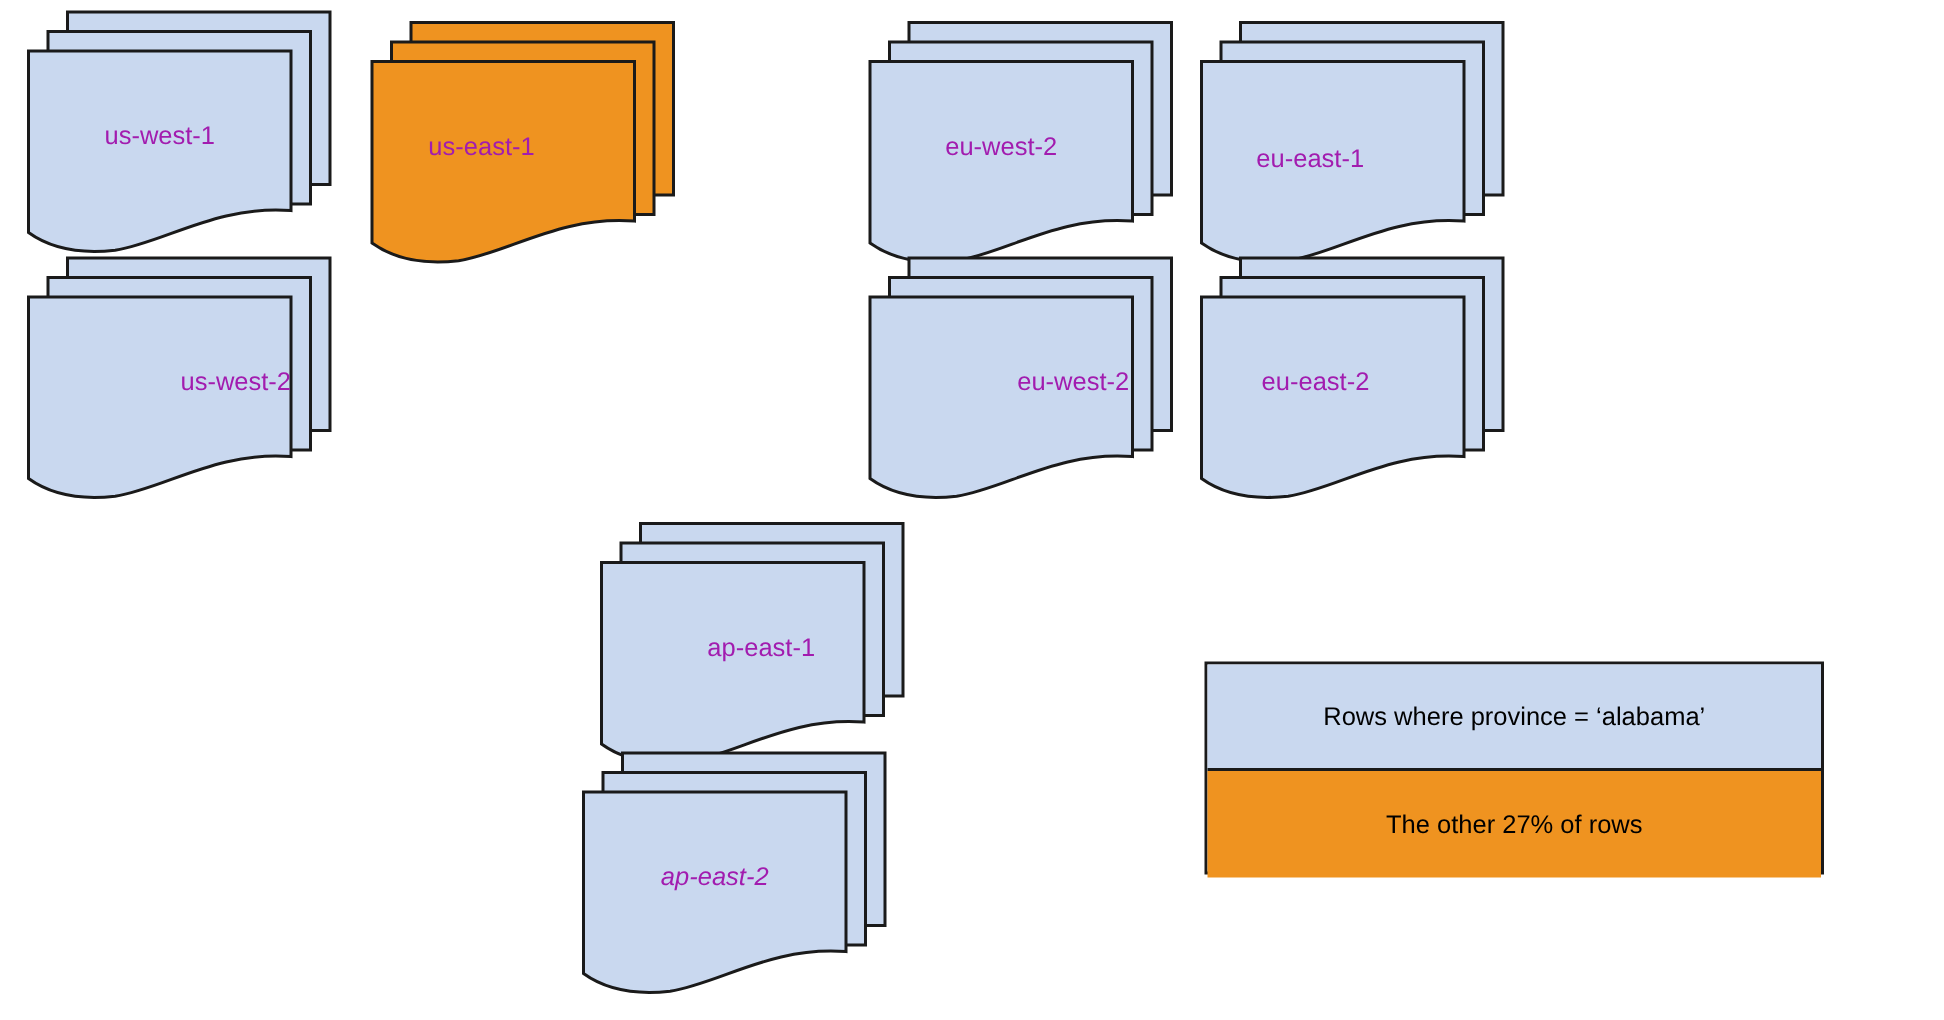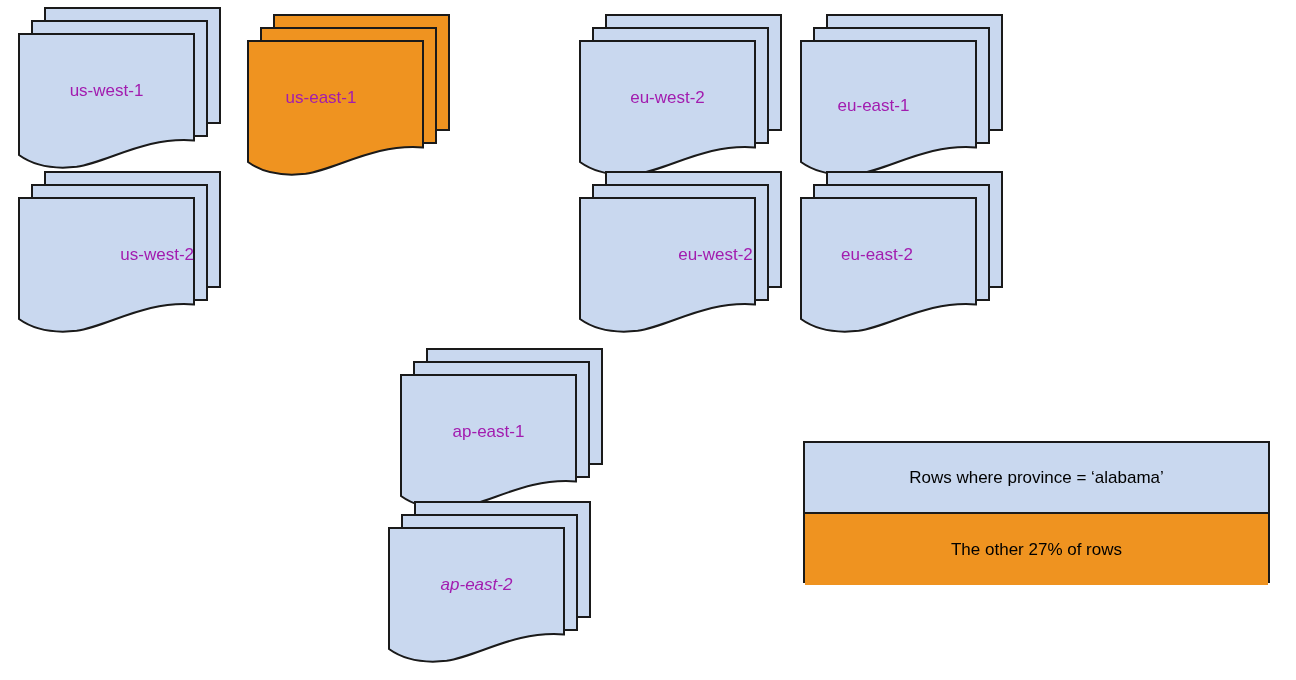--- a/index.html
+++ b/index.html
@@ -161,37 +161,37 @@
         <g transform="translate(28,2)">
           <path d="M 0 0 L 175 0 L 175 115 L 0 115 Z" fill="#c9d8ef" stroke="#1a1a1a" stroke-width="2" stroke-linejoin="miter"></path>
         </g>
         <g transform="translate(15,15)">
           <path d="M 0 0 L 175 0 L 175 115 L 0 115 Z" fill="#c9d8ef" stroke="#1a1a1a" stroke-width="2" stroke-linejoin="miter"></path>
         </g>
         <g transform="translate(2,28)">
           <path d="M 0 0 L 175 0 L 175 106.38 C 126.00 102.49 91.00 127.48 57.75 132.82 C 38.50 134.96 17.50 133.72 0 121.06 Z" fill="#c9d8ef" stroke="#1a1a1a" stroke-width="2" stroke-linejoin="miter"></path>
         </g>
       </svg>
-      <div class="stack-label" style="left: 2px; top: 74.5px; width: 175px;">ap-east-1</div>
+      <div class="stack-label" style="left: 2px; top: 74.5px; width: 175px; padding-left: 19px;">ap-east-1</div>
     </div>
     <div class="stack" style="left: 387px; top: 500px; width: 205px; height: 181px; font-style: italic;">
       <svg width="205" height="181" viewBox="0 0 205 181">
         <g transform="translate(28,2)">
           <path d="M 0 0 L 175 0 L 175 115 L 0 115 Z" fill="#c9d8ef" stroke="#1a1a1a" stroke-width="2" stroke-linejoin="miter"></path>
         </g>
         <g transform="translate(15,15)">
           <path d="M 0 0 L 175 0 L 175 115 L 0 115 Z" fill="#c9d8ef" stroke="#1a1a1a" stroke-width="2" stroke-linejoin="miter"></path>
         </g>
         <g transform="translate(2,28)">
           <path d="M 0 0 L 175 0 L 175 106.38 C 126.00 102.49 91.00 127.48 57.75 132.82 C 38.50 134.96 17.50 133.72 0 121.06 Z" fill="#c9d8ef" stroke="#1a1a1a" stroke-width="2" stroke-linejoin="miter"></path>
         </g>
       </svg>
       <div class="stack-label" style="left: 2px; top: 74.5px; width: 175px;">ap-east-2</div>
     </div>
-    <div class="legend" style="left: 803px; top: 441px; width: 467px; height: 142px;">
+    <div class="legend" style="left: 803px; top: 441px; width: 413px; height: 142px;">
       <div class="legend-row first" style="height: 71px; background: rgb(201, 216, 239);">
         <span>Rows where province = ‘alabama’</span>
       </div>
       <div class="legend-row" style="height: 71px; background: rgb(239, 147, 32);">
         <span>The other 27% of rows</span>
       </div>
     </div>
   </div>
 
 </body></html>

